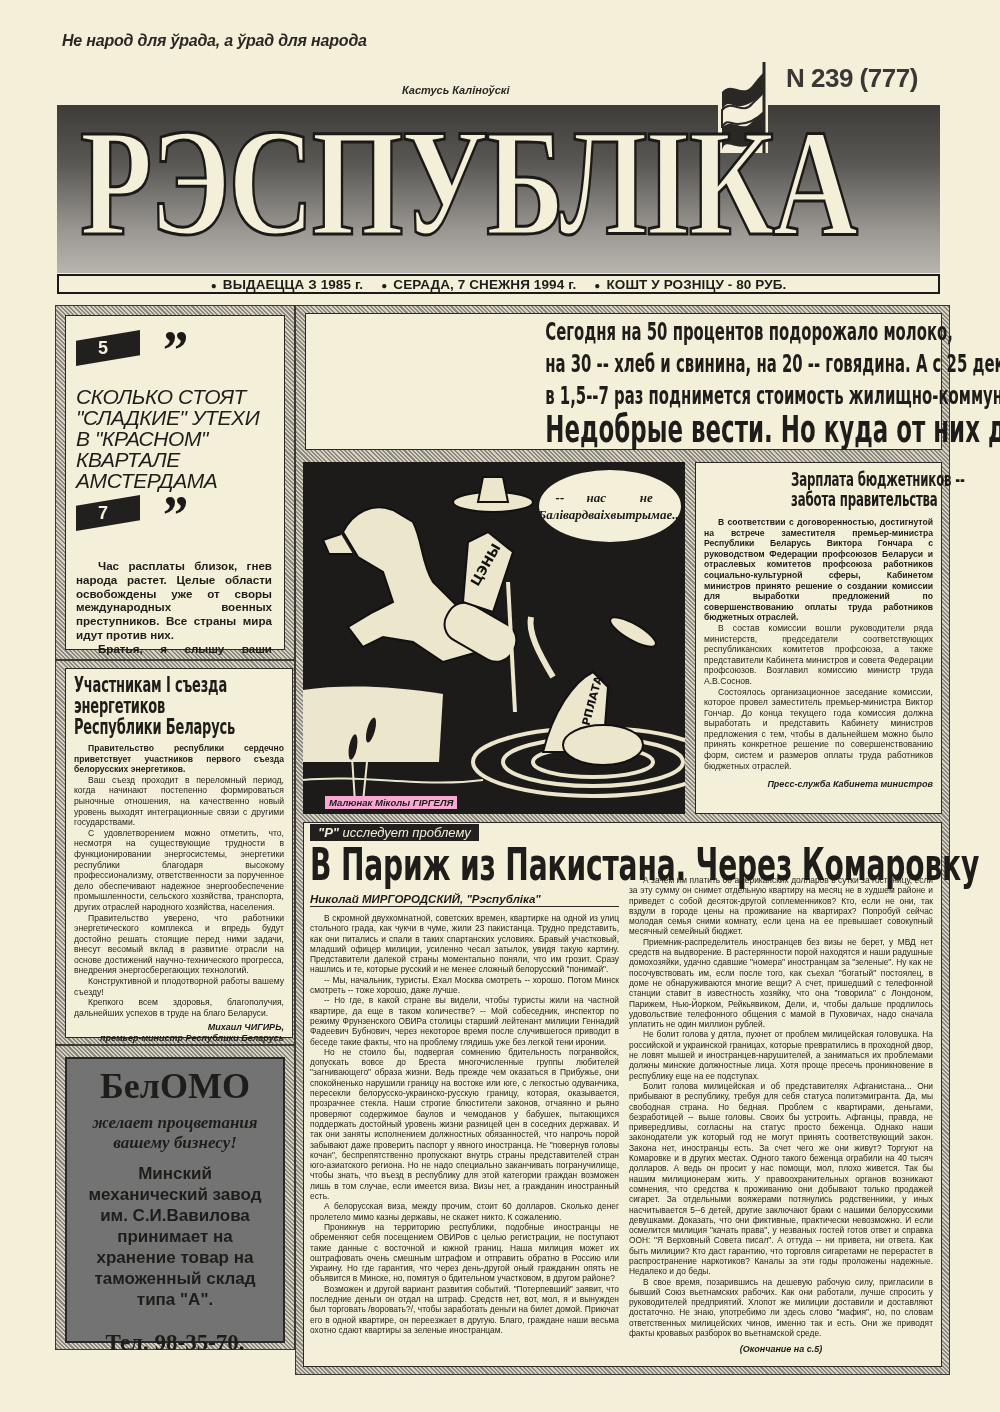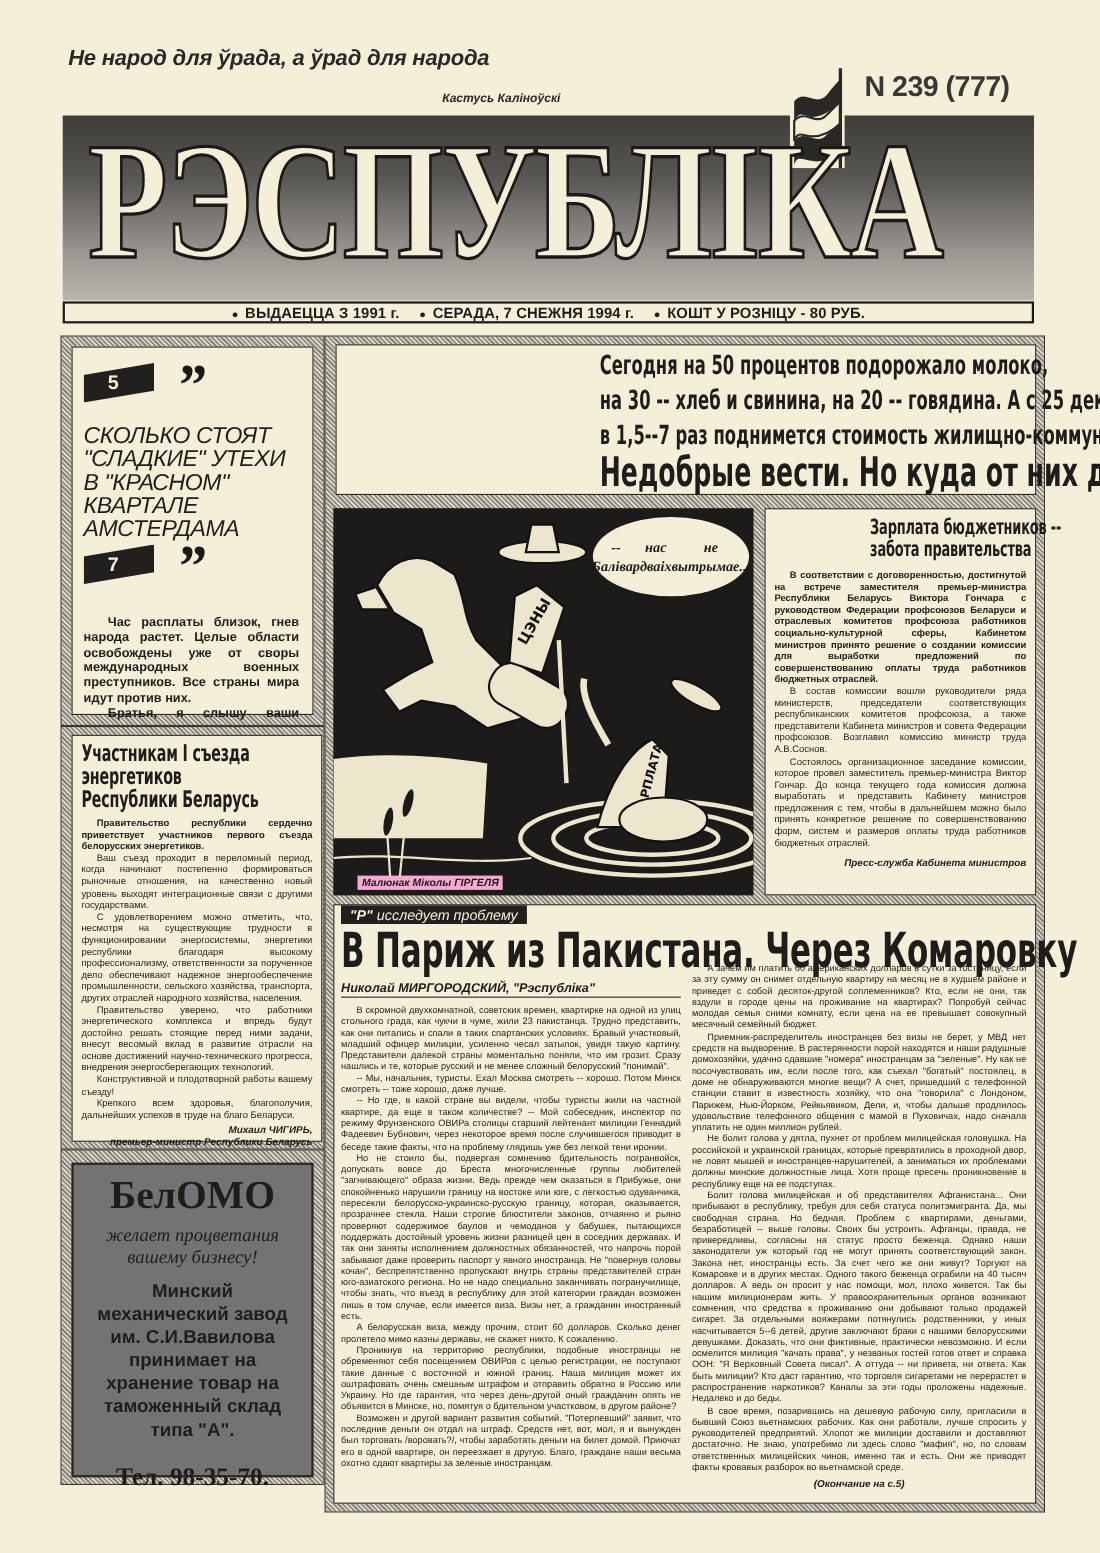--- a/index.html
+++ b/index.html
@@ -7,21 +7,21 @@
   body {
     background: #f4efd8;
     font-family: "Liberation Sans", sans-serif;
     color: #1f1d1a;
     position: relative;
     overflow: hidden;
   }
   .abs { position: absolute; }
 
   
-  .motto { left: 62px; top: 42px; font-size: 20px; font-style: italic; font-weight: bold; color: #2a2825; letter-spacing: -0.2px; }
+  .motto { left: 62px; top: 32px; font-size: 16px; font-style: italic; font-weight: bold; color: #2a2825; letter-spacing: -0.2px; }
   .motto-author { left: 402px; top: 84px; font-size: 11px; font-style: italic; font-weight: bold; color: #2a2825; }
   .flag-icon { left: 718px; top: 58px; width: 50px; height: 95px; }
   .issue-no { left: 786px; top: 63px; font-size: 26px; font-weight: bold; color: #3a3835; letter-spacing: -0.5px; }
   .masthead {
     left: 57px; top: 105px; width: 883px; height: 168px;
     background: linear-gradient(180deg, #3e3c39 0%, #5a5855 35%, #9b9893 75%, #b8b5ae 100%);
   }
   .masthead-title {
     left: 80px; top: 98px; width: 860px;
     font-family: "Liberation Serif", serif; font-weight: bold;
@@ -64,21 +64,21 @@
     letter-spacing: -0.3px;
   }
   .body-sm { font-size: 8.6px; line-height: 10.6px; text-align: justify; }
   .body-sm p { text-indent: 14px; }
   .lead-bold { font-weight: bold; }
   .sig { font-style: italic; font-weight: bold; text-align: right; font-size: 9px; line-height: 11px; }
 
   
   .ad-inner { border: 2px solid #2a2825; background: #737373; text-align: center; }
   .ad-brand { font-family: "Liberation Serif", serif; font-weight: bold; font-size: 36px; line-height: 42px; }
-  .ad-slogan { font-family: "Liberation Serif", serif; font-weight: normal; font-style: italic; font-size: 17px; line-height: 20px; }
+  .ad-slogan { font-family: "Liberation Serif", serif; font-weight: bold; font-style: italic; font-size: 17px; line-height: 20px; }
   .ad-body { font-weight: bold; font-size: 17px; line-height: 21px; }
   .ad-phone { font-family: "Liberation Serif", serif; font-weight: bold; font-size: 23px; }
 
   
   .hl-line { font-family: "DejaVu Sans", sans-serif; font-weight: bold; white-space: nowrap; text-align: right; }
 
   
   .cartoon { background: #1d1b19; overflow: hidden; }
   .bubble {
     background: #f4efd8; border-radius: 50%;
@@ -107,21 +107,21 @@
   <rect x="0" y="0" width="50" height="95" fill="#f4efd8"></rect>
   <path d="M4 34 C14 22, 24 40, 34 28 C40 20, 44 16, 46 14 L46 34 C40 40, 34 46, 24 48 C14 50, 10 40, 4 52 Z" fill="#2a2825"></path>
   <path d="M4 52 C14 40, 24 58, 34 46 L46 34 L46 54 C36 64, 28 66, 20 66 C12 66, 8 60, 4 70 Z" fill="#f4efd8" stroke="#2a2825" stroke-width="2"></path>
   <path d="M4 70 C14 58, 24 76, 34 64 L46 54 L46 80 C36 88, 26 90, 18 88 C10 86, 6 84, 4 92 Z" fill="#2a2825"></path>
   <line x1="46" y1="4" x2="46" y2="95" stroke="#2a2825" stroke-width="3"></line>
 </svg>
 <div class="abs issue-no">N 239 (777)</div>
 <div class="abs masthead-title">РЭСПУБЛІКА</div>
 
 <div class="abs infobar">
-  <span><span class="bullet">●</span><span>ВЫДАЕЦЦА З 1991 г.</span></span>
+  <span><span class="bullet">●</span><span>ВЫДАЕЦЦА З 1985 г.</span></span>
   <span><span class="bullet">●</span><span>СЕРАДА,  7 СНЕЖНЯ 1994 г.</span></span>
   <span><span class="bullet">●</span><span>КОШТ У РОЗНІЦУ - 80 РУБ.</span></span>
 </div>
 
 <div class="abs hatch" style="left:55px;top:305px;width:240px;height:355px;"></div>
 <div class="panel" style="left:65px;top:315px;width:220px;height:335px;padding:14px 12px 8px 10px;">
   <div style="display:flex;align-items:flex-start;gap:20px;">
     <div class="teaser-num">5</div>
     <div class="quote-mark">”</div>
   </div>

